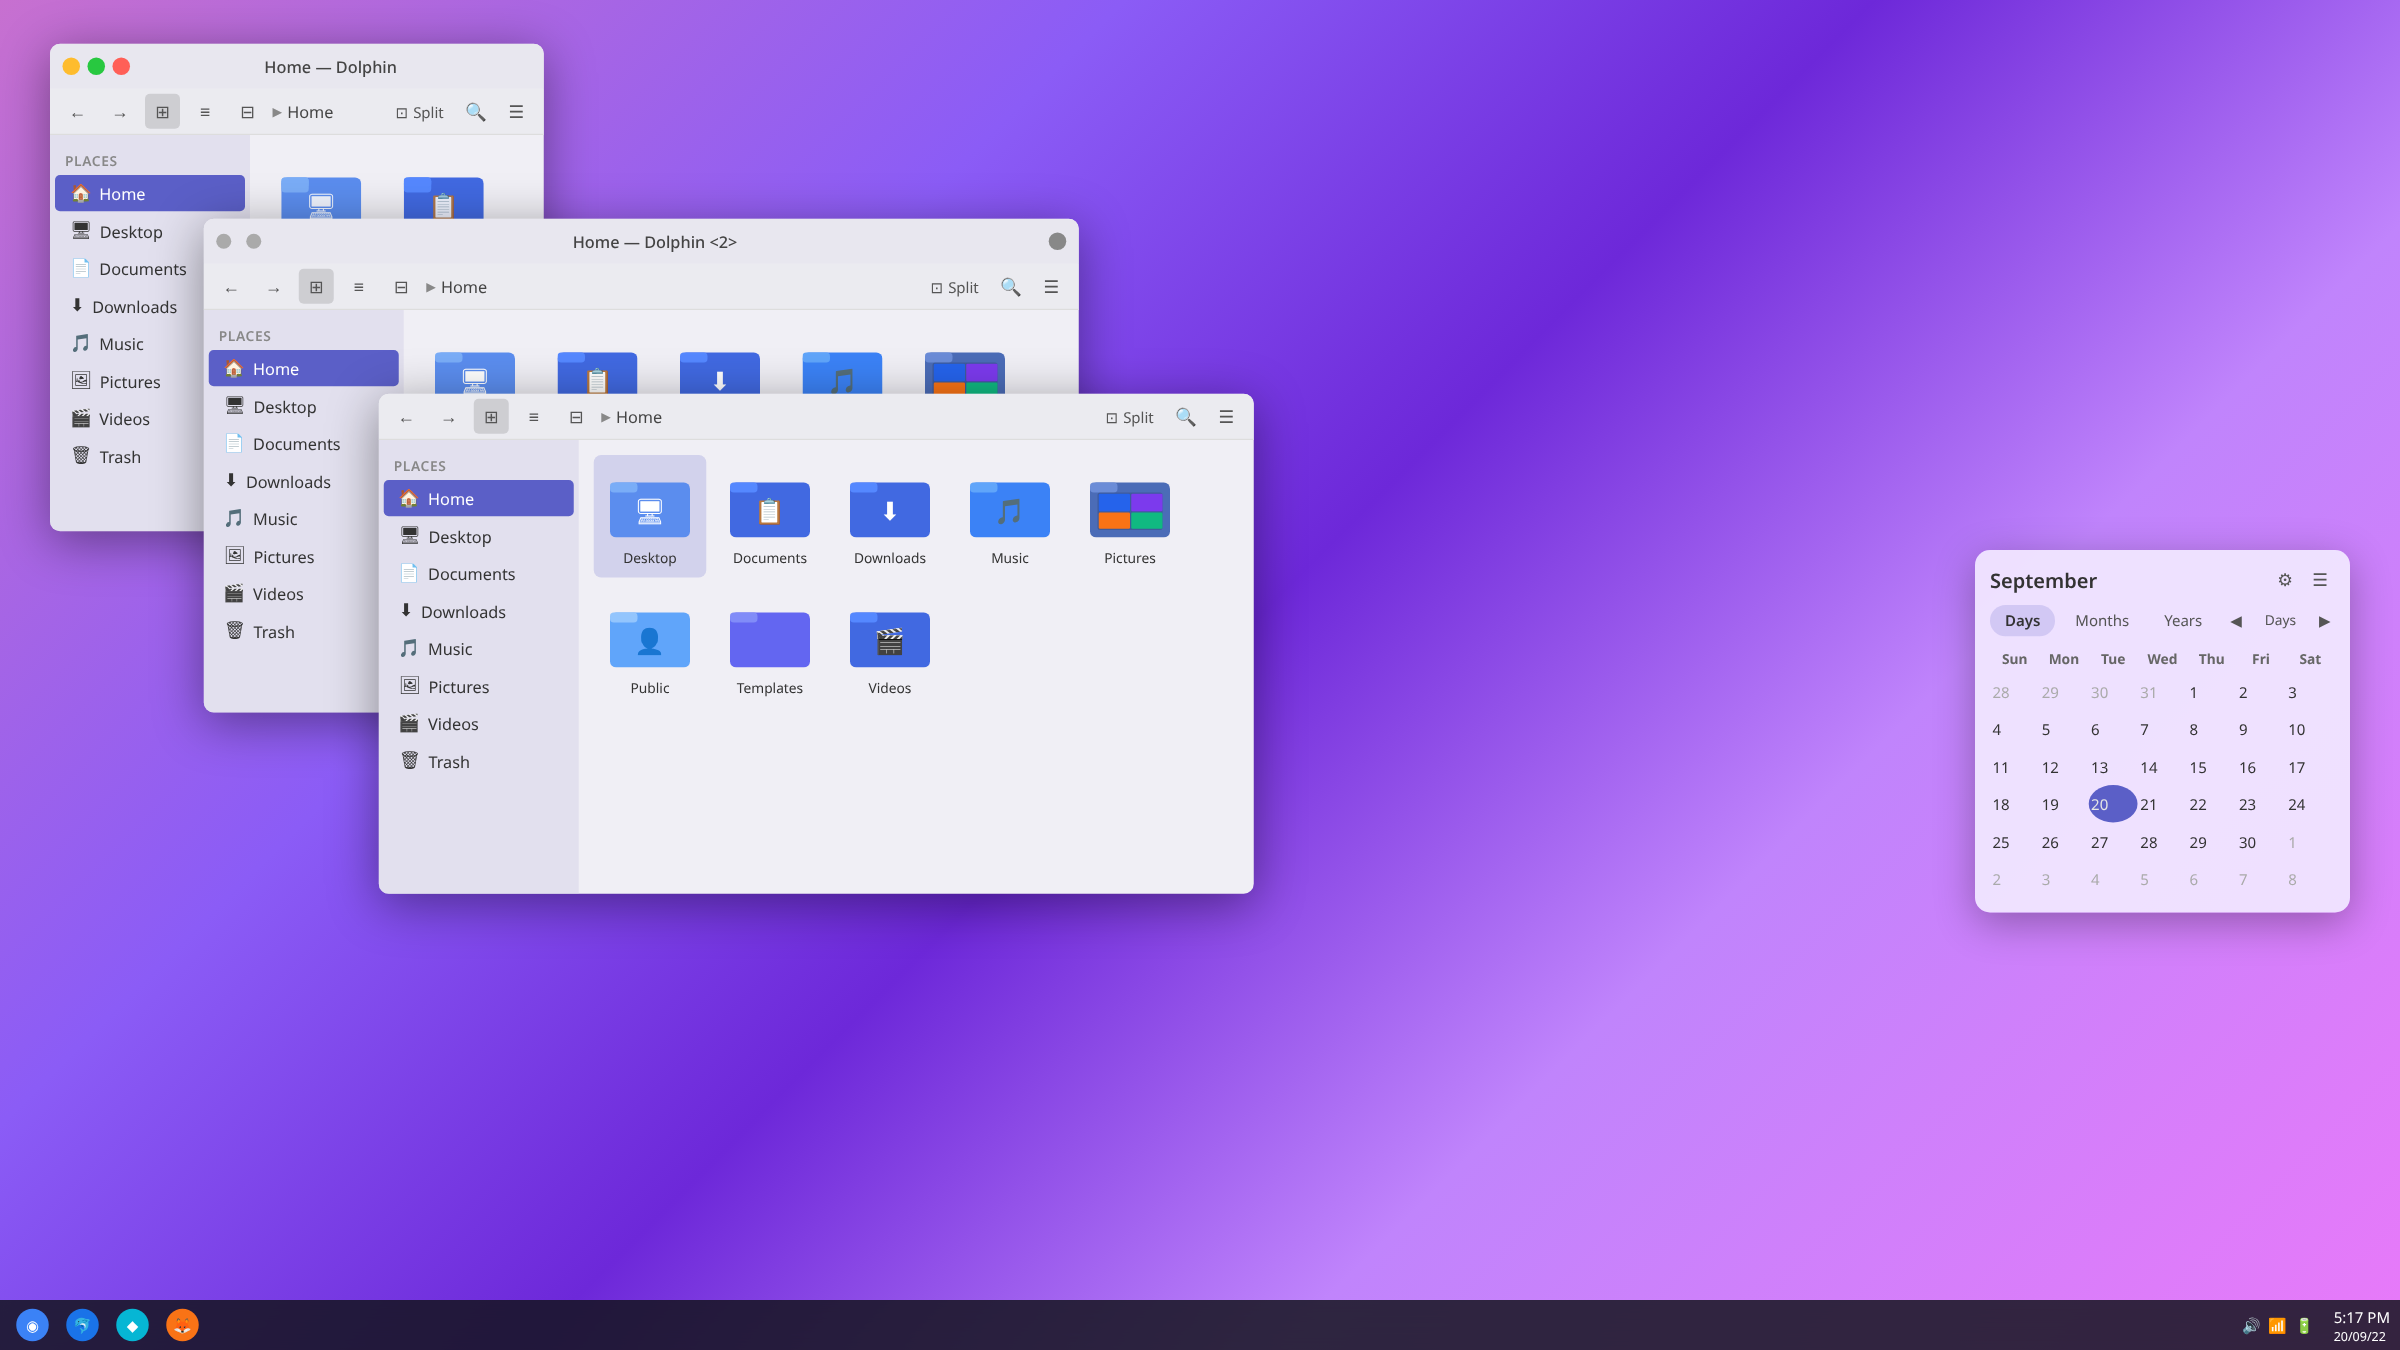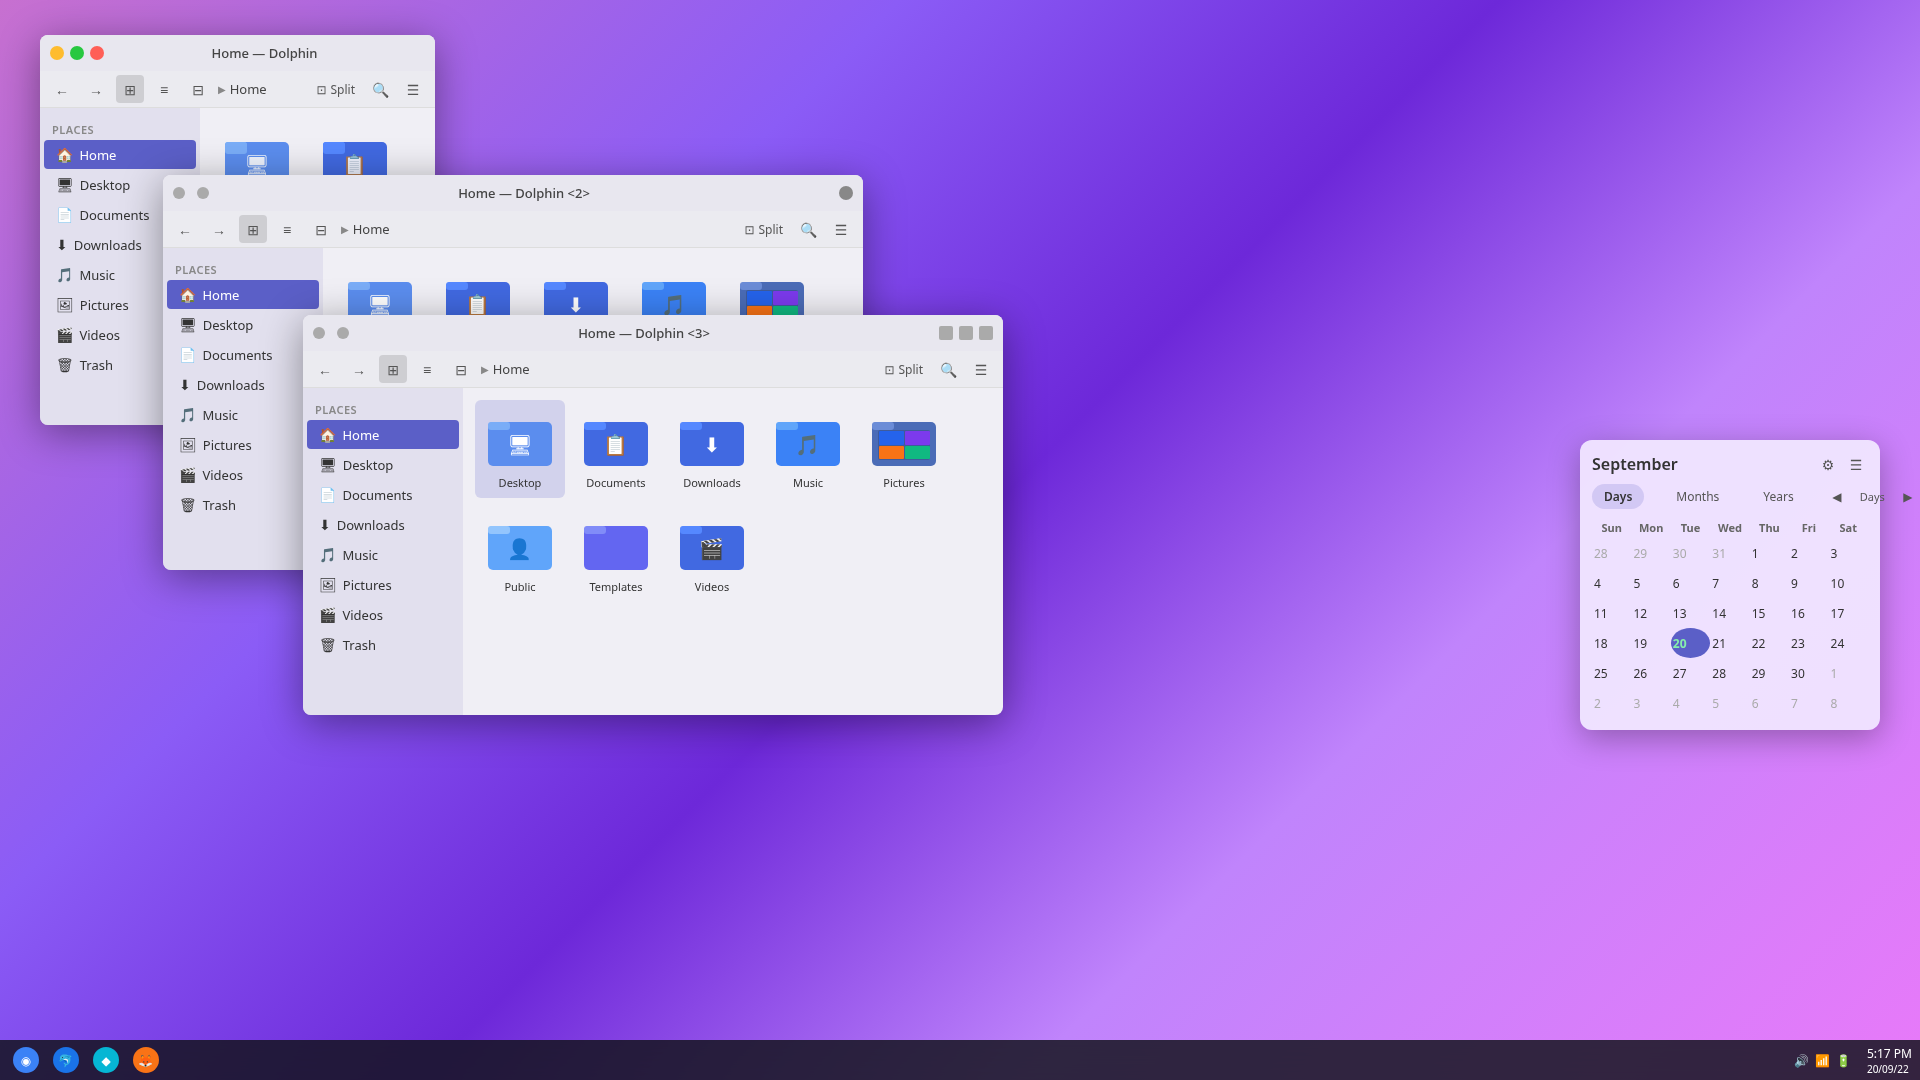--- a/index.html
+++ b/index.html
@@ -97,21 +97,21 @@
       justify-content: center;
       cursor: pointer;
       font-size: 14px;
       color: #555;
       border-radius: 4px;
     }
     .cal-tabs {
       display: flex;
       align-items: center;
       margin-bottom: 8px;
-      gap: 20px;
+      gap: 4px;
     }
     .cal-tab {
       padding: 4px 12px;
       border-radius: 20px;
       font-size: 12px;
       cursor: pointer;
       color: #555;
     }
     .cal-tab.active {
       background: rgba(100,100,200,0.2);
@@ -159,23 +159,23 @@
       padding: 4px 2px;
       cursor: pointer;
       border-radius: 50%;
       color: #333;
       width: 36px;
       height: 30px;
     }
     .cal-grid td.other-month { color: #aaa; }
     .cal-grid td.today {
       background: #5b5fc7;
-      color: #86efac;
+      color: #e5e5e5;
       border-radius: 50%;
-      font-weight: bold;
+      font-weight: normal;
     }
 
     
     .fm-window {
       position: absolute;
       border-radius: 8px;
       box-shadow: 0 8px 40px rgba(0,0,0,0.4);
       background: #f0eff5;
       display: flex;
       flex-direction: column;
@@ -650,32 +650,20 @@
             <rect x="33" y="32" width="25" height="13" rx="1" fill="#10b981"></rect>
           </svg>
         </div>
         <div class="fm-file-name">Pictures</div>
       </div>
     </div>
   </div>
 </div>
 
 <div class="fm-window" id="win3">
-  <div class="fm-titlebar">
-    <div class="wm-buttons">
-      <div style="width:12px;height:12px;border-radius:50%;background:#aaa;cursor:pointer"></div>
-      <div style="width:12px;height:12px;border-radius:50%;background:#aaa;margin-left:6px;cursor:pointer"></div>
-    </div>
-    <div class="fm-titlebar-title">Home — Dolphin &lt;3&gt;</div>
-    <div style="margin-left:auto;display:flex;gap:6px">
-      <div class="wm-btn" style="background:#aaa;width:14px;height:14px;border-radius:2px">─</div>
-      <div class="wm-btn" style="background:#aaa;width:14px;height:14px;border-radius:2px">□</div>
-      <div class="wm-btn" style="background:#aaa;width:14px;height:14px;border-radius:2px">✕</div>
-    </div>
-  </div>
   <div class="fm-toolbar">
     <div class="fm-toolbar-btn">←</div>
     <div class="fm-toolbar-btn">→</div>
     <div class="fm-toolbar-btn active">⊞</div>
     <div class="fm-toolbar-btn">≡</div>
     <div class="fm-toolbar-btn">⊟</div>
     <div class="fm-breadcrumb">
       <span class="fm-breadcrumb-arrow">▶</span>
       <span>Home</span>
     </div>

